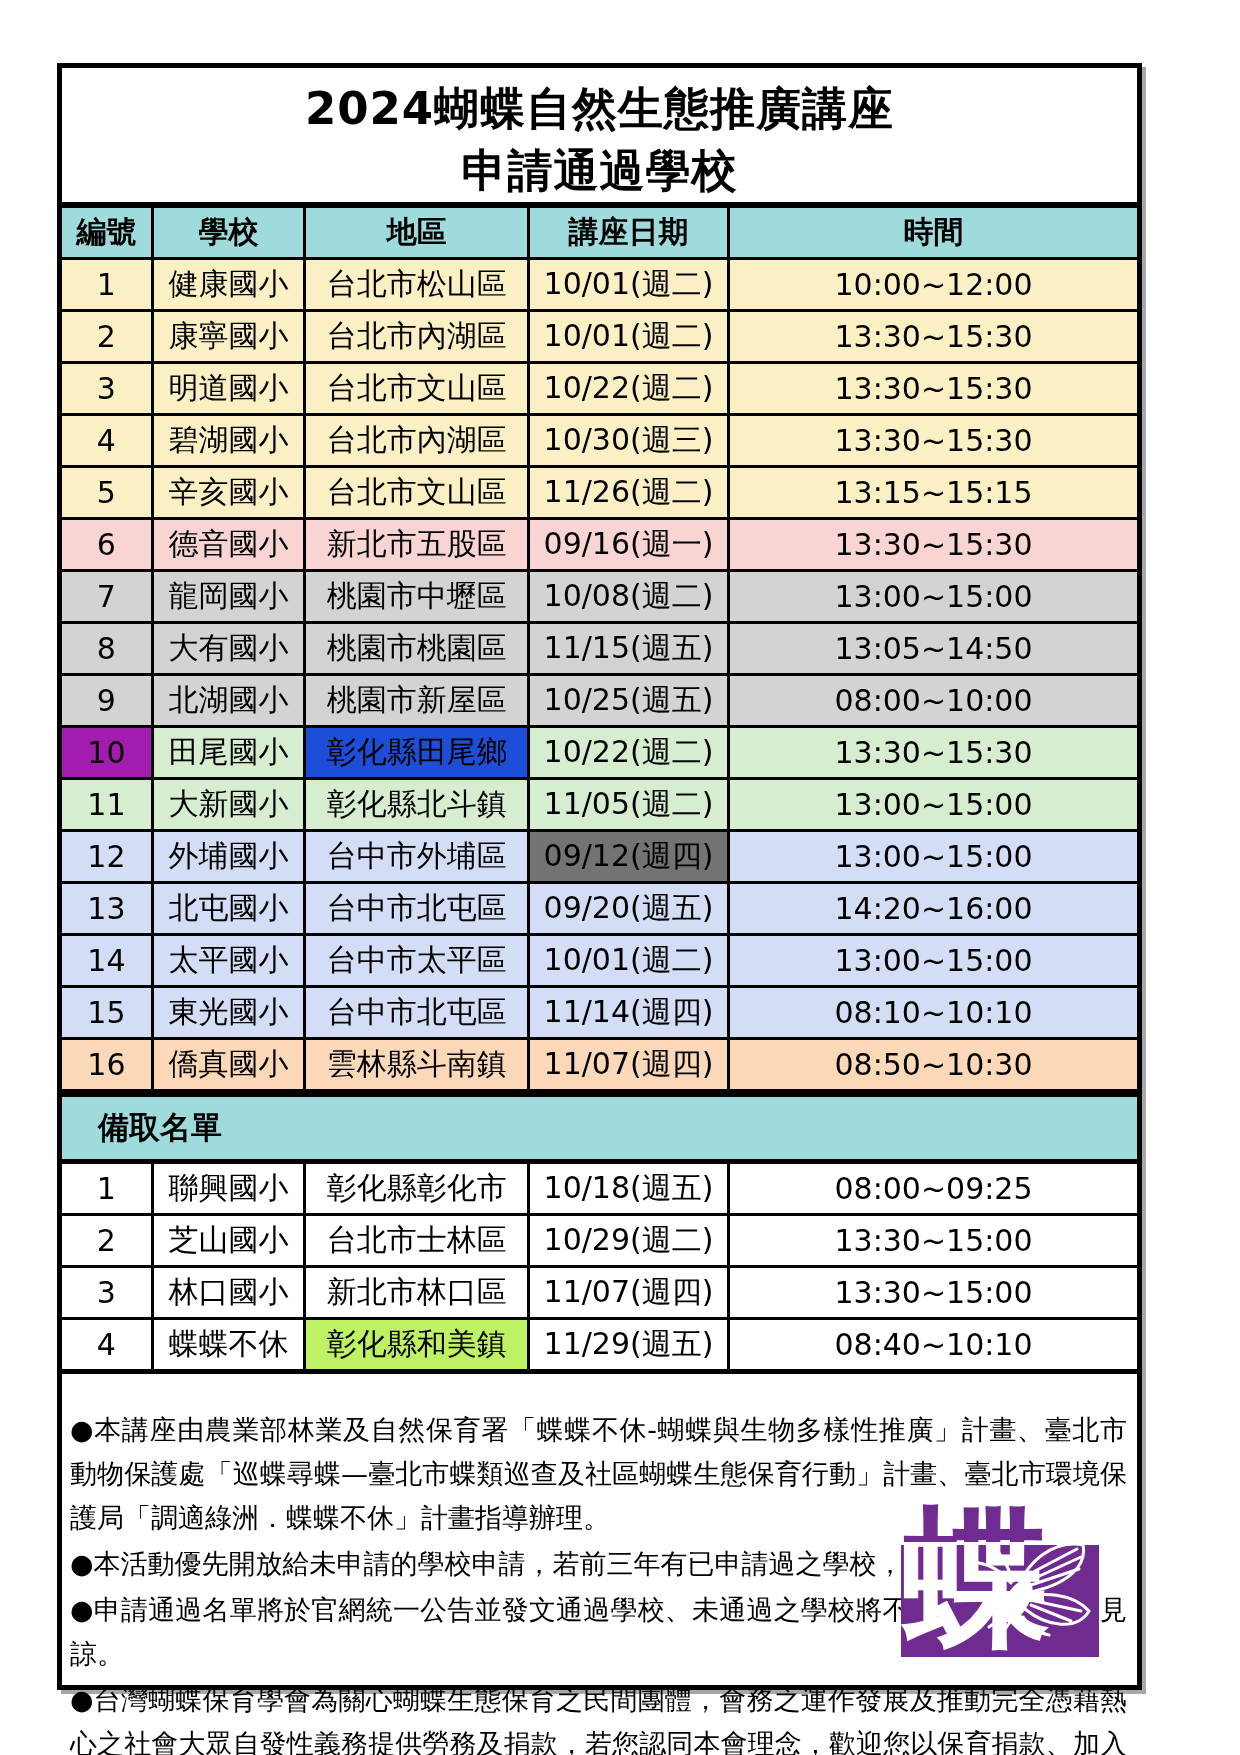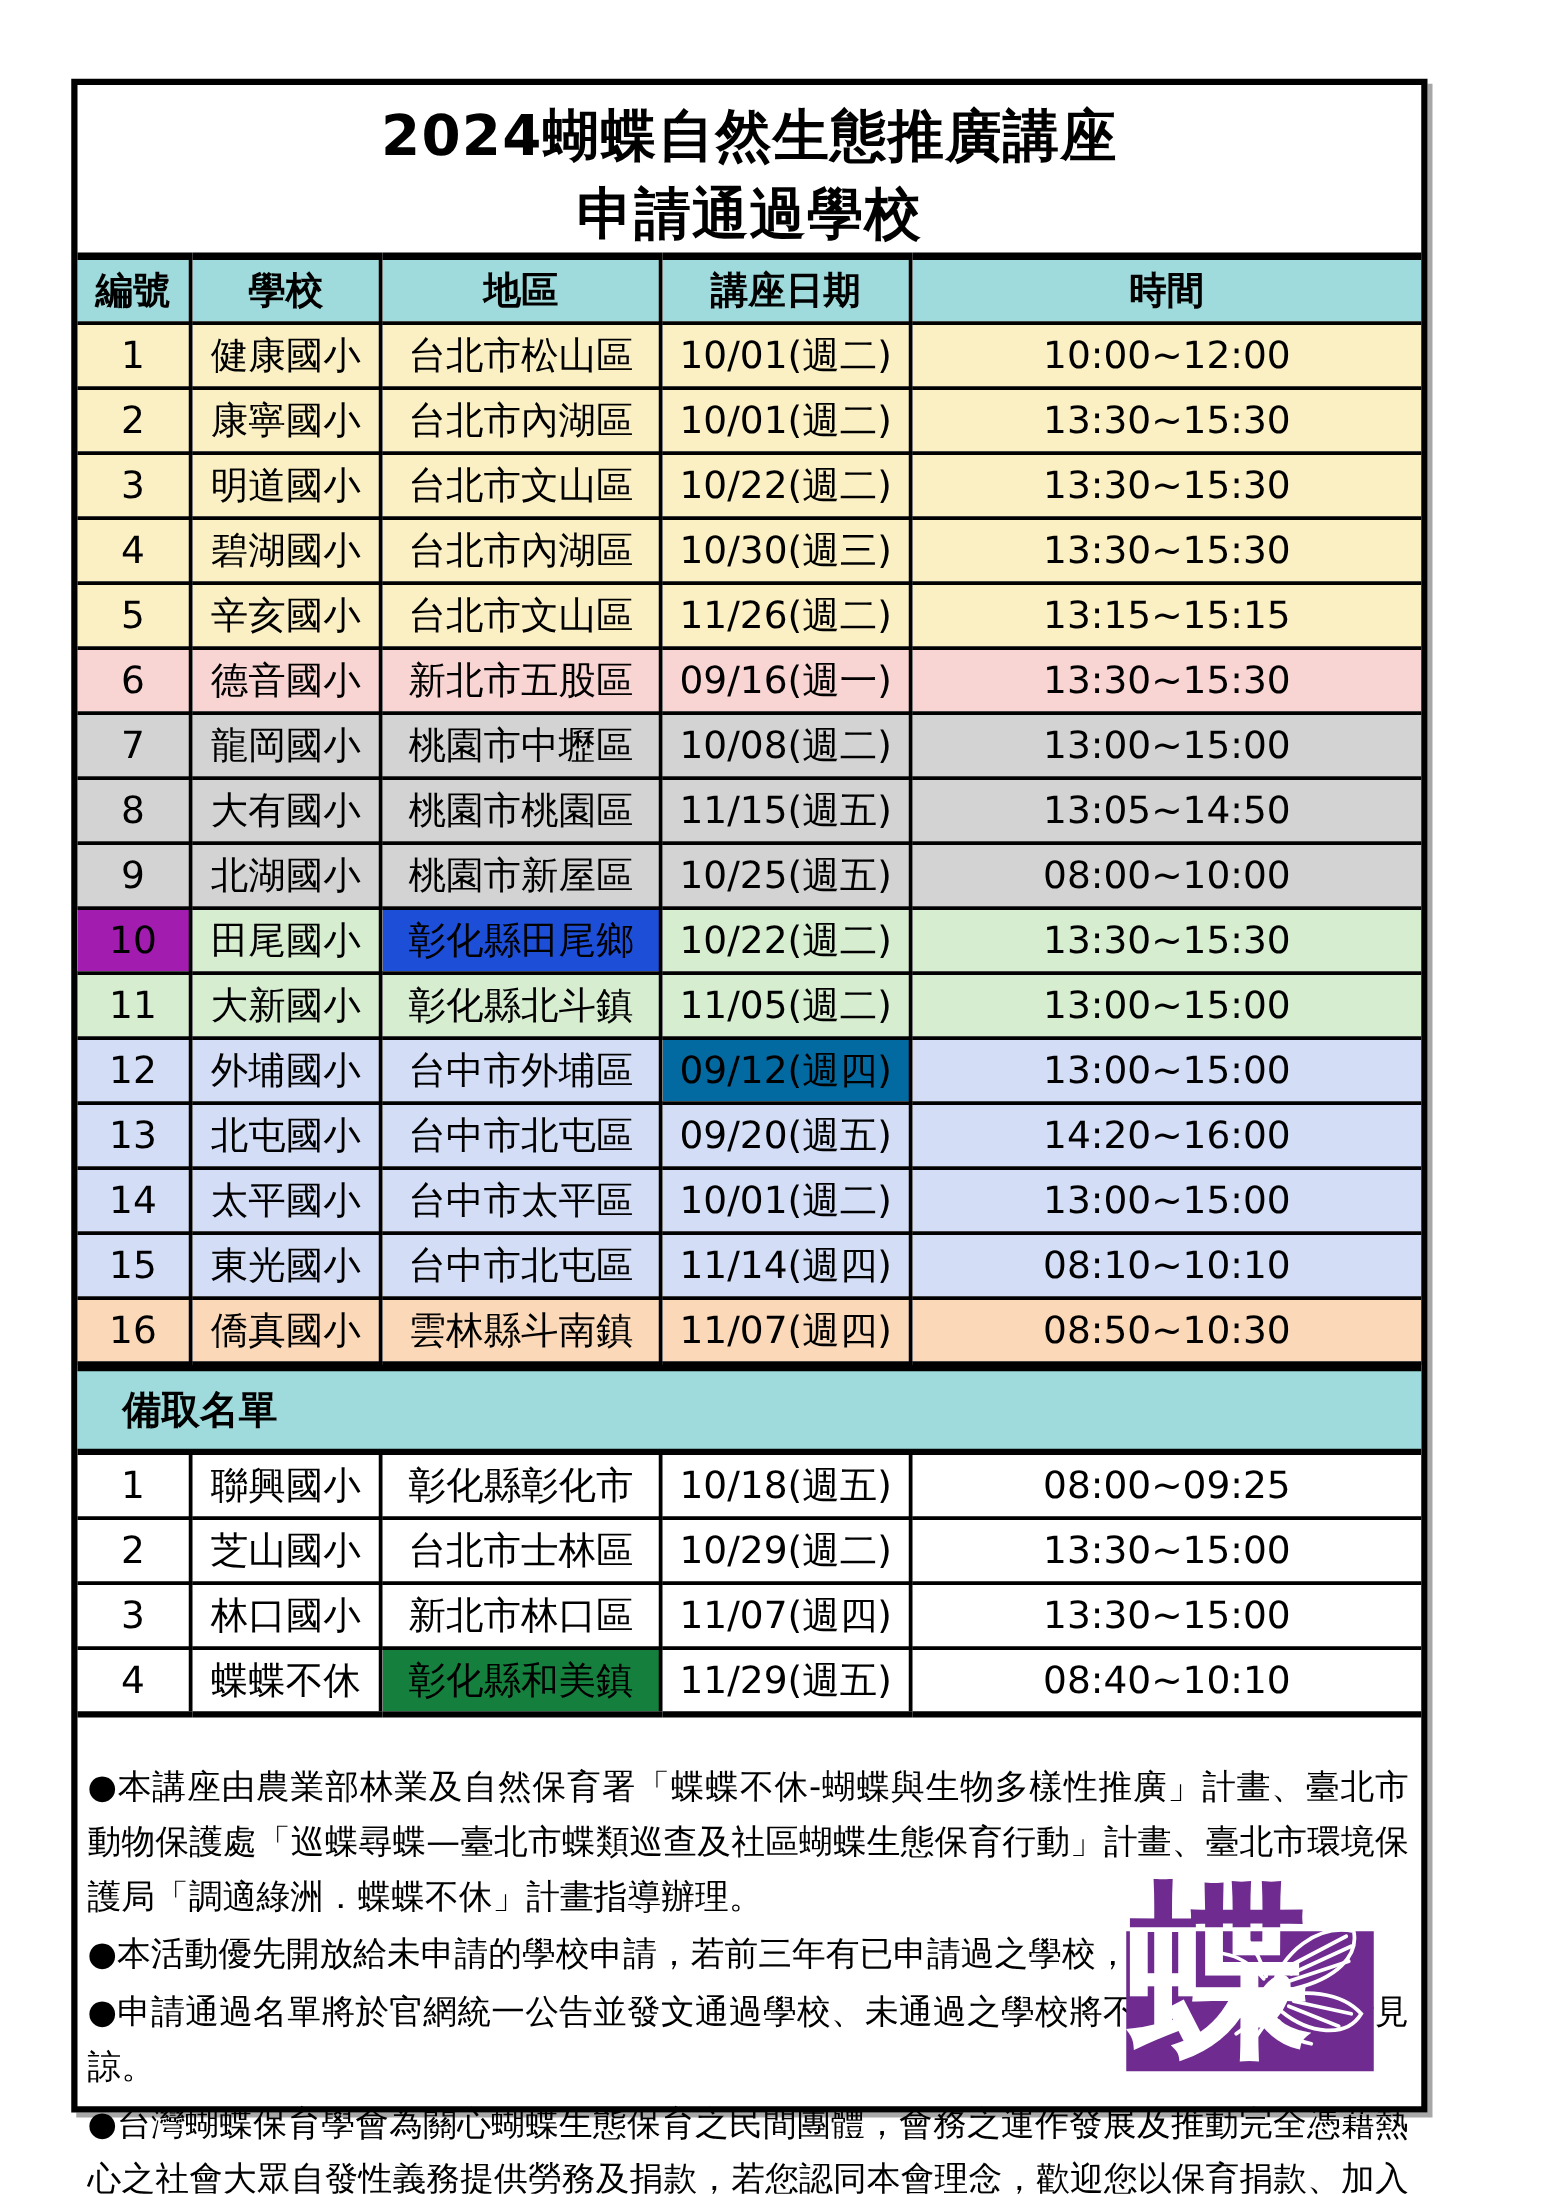--- a/index.html
+++ b/index.html
@@ -172,21 +172,21 @@
           <td style="background: rgb(214, 237, 208);">11</td>
           <td style="background: rgb(214, 237, 208);">大新國小</td>
           <td style="background: rgb(214, 237, 208);">彰化縣北斗鎮</td>
           <td style="background: rgb(214, 237, 208);">11/05(週二)</td>
           <td style="background: rgb(214, 237, 208);">13:00~15:00</td>
         </tr>
         <tr>
           <td style="background: rgb(211, 222, 246);">12</td>
           <td style="background: rgb(211, 222, 246);">外埔國小</td>
           <td style="background: rgb(211, 222, 246);">台中市外埔區</td>
-          <td style="background: #0369a1;">09/12(週四)</td>
+          <td style="background: #737373;">09/12(週四)</td>
           <td style="background: rgb(211, 222, 246);">13:00~15:00</td>
         </tr>
         <tr>
           <td style="background: rgb(211, 222, 246);">13</td>
           <td style="background: rgb(211, 222, 246);">北屯國小</td>
           <td style="background: rgb(211, 222, 246);">台中市北屯區</td>
           <td style="background: rgb(211, 222, 246);">09/20(週五)</td>
           <td style="background: rgb(211, 222, 246);">14:20~16:00</td>
         </tr>
         <tr>
@@ -241,21 +241,21 @@
         <tr>
           <td style="background: rgb(255, 255, 255);">3</td>
           <td style="background: rgb(255, 255, 255);">林口國小</td>
           <td style="background: rgb(255, 255, 255);">新北市林口區</td>
           <td style="background: rgb(255, 255, 255);">11/07(週四)</td>
           <td style="background: rgb(255, 255, 255);">13:30~15:00</td>
         </tr>
         <tr>
           <td style="background: rgb(255, 255, 255);">4</td>
           <td style="background: rgb(255, 255, 255);">蝶蝶不休</td>
-          <td style="background: #15803d;">彰化縣和美鎮</td>
+          <td style="background: #bef264;">彰化縣和美鎮</td>
           <td style="background: rgb(255, 255, 255);">11/29(週五)</td>
           <td style="background: rgb(255, 255, 255);">08:40~10:10</td>
         </tr>
       </tbody>
   </table>
 
   <div class="notes" id="notes">
       <p>●本講座由農業部林業及自然保育署「蝶蝶不休-蝴蝶與生物多樣性推廣」計畫、臺北市動物保護處「巡蝶尋蝶—臺北市蝶類巡查及社區蝴蝶生態保育行動」計畫、臺北市環境保護局「調適綠洲．蝶蝶不休」計畫指導辦理。</p>
       <p>●本活動優先開放給未申請的學校申請，若前三年有已申請過之學校，將會列於候補。</p>
       <p>●申請通過名單將於官網統一公告並發文通過學校、未通過之學校將不主動通知，敬請見諒。</p>

